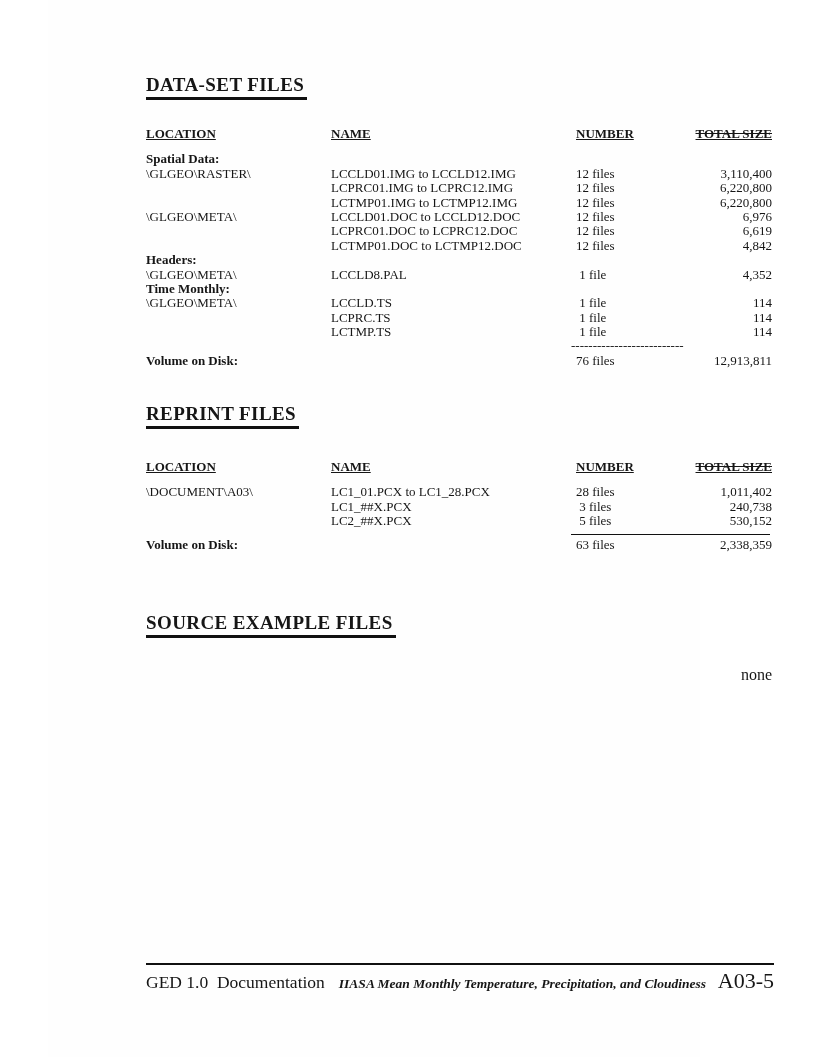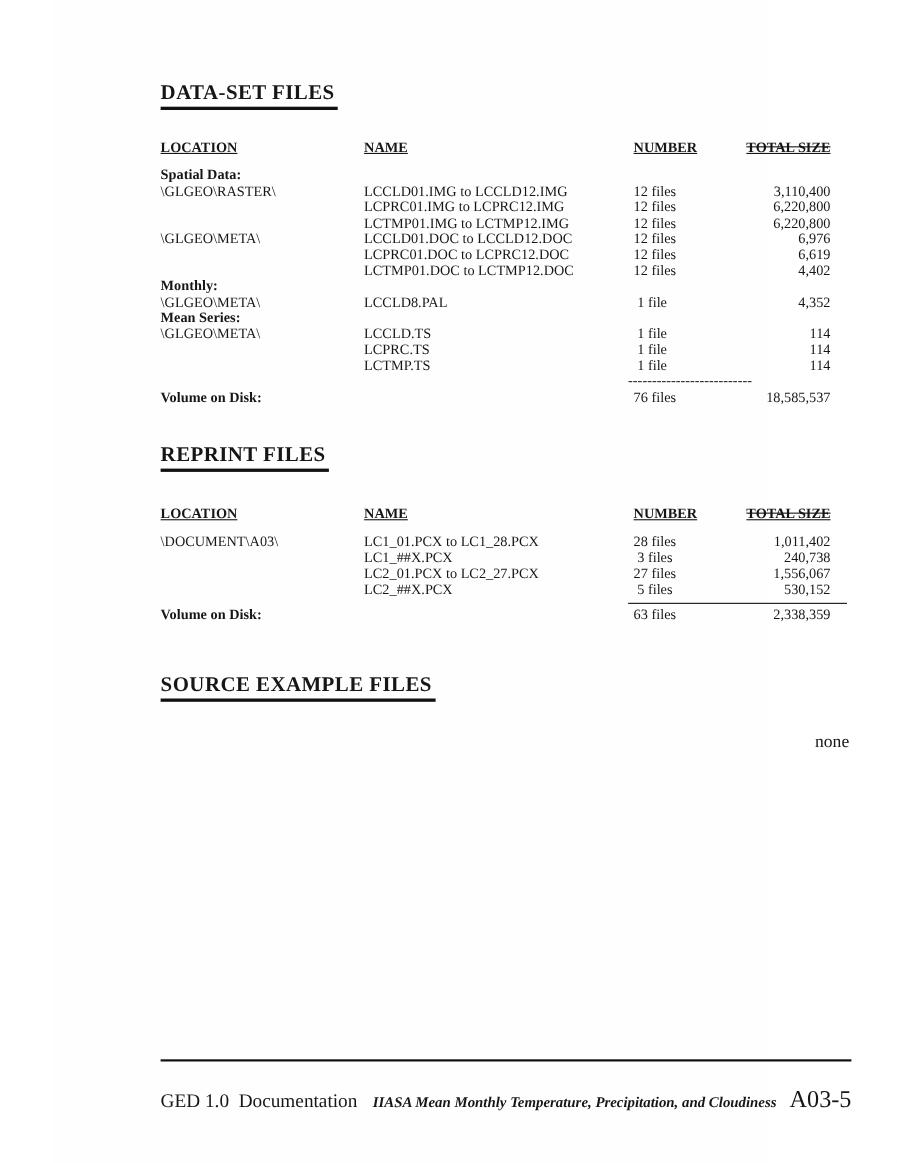--- a/index.html
+++ b/index.html
@@ -24,37 +24,37 @@
   
   .content-col { position:absolute; left:98px; width:626px; }
 
   
   .mono-table { font-family:Liberation Serif, serif; font-size:13px; }
   .tl { position:relative; height:14.4px; white-space:pre; }
   .tl span { position:absolute; top:0; white-space:pre; }
   .c-loc  { left:0; }
   .c-name { left:185px; }
   .c-num  { left:430px; }
-  .c-size { right:17px; text-align:left; }
+  .c-size { right:0; text-align:left; }
   .bold { font-weight:bold; }
   .col-head { font-weight:bold; text-decoration:underline; }
   .col-head.struck { text-decoration:underline line-through; }
   .head-row { margin-bottom:11px; }
   .divider-line { left:425px; letter-spacing:0; }
   .total-row { margin-top:0.5px; }
   .solid-rule { margin-left:425px; width:199px; border-top:1.5px solid #111; margin-top:6px; margin-bottom:2px; }
 
   
   .plain-body { font-family:"Liberation Serif", serif; font-size:16px; }
 
   
   .footer {
     position:absolute; left:98px; top:963px; width:628px;
     border-top:2.5px solid #101010;
-    padding-top:21px;
+    padding-top:3px;
     display:flex; align-items:baseline;
   }
   .footer-left  { font-size:17.5px; white-space:pre; }
   .footer-center{ font-size:13.5px; font-weight:bold; font-style:italic; margin-left:14px; flex:1; white-space:nowrap; }
   .footer-right { font-size:22px; text-align:right; }
 </style>
 </head>
 <body>
 
 <div class="page">
@@ -97,35 +97,35 @@
         <span class="c-size">6,976</span>
       </div>
       <div class="tl">
         <span class="c-name">LCPRC01.DOC to LCPRC12.DOC</span>
         <span class="c-num">12 files</span>
         <span class="c-size">6,619</span>
       </div>
       <div class="tl">
         <span class="c-name">LCTMP01.DOC to LCTMP12.DOC</span>
         <span class="c-num">12 files</span>
-        <span class="c-size">4,402</span>
-      </div>
-
-      <div class="tl">
-        <span class="c-loc bold">Monthly:</span>
+        <span class="c-size">4,842</span>
+      </div>
+
+      <div class="tl">
+        <span class="c-loc bold">Headers:</span>
       </div>
       <div class="tl">
         <span class="c-loc">\GLGEO\META\</span>
         <span class="c-name">LCCLD8.PAL</span>
         <span class="c-num"> 1 file</span>
         <span class="c-size">4,352</span>
       </div>
 
       <div class="tl">
-        <span class="c-loc bold">Mean Series:</span>
+        <span class="c-loc bold">Time Monthly:</span>
       </div>
       <div class="tl">
         <span class="c-loc">\GLGEO\META\</span>
         <span class="c-name">LCCLD.TS</span>
         <span class="c-num"> 1 file</span>
         <span class="c-size">114</span>
       </div>
       <div class="tl">
         <span class="c-name">LCPRC.TS</span>
         <span class="c-num"> 1 file</span>
@@ -136,21 +136,21 @@
         <span class="c-num"> 1 file</span>
         <span class="c-size">114</span>
       </div>
 
       <div class="tl">
         <span class="divider-line">--------------------------</span>
       </div>
       <div class="tl total-row">
         <span class="c-loc bold">Volume on Disk:</span>
         <span class="c-num">76 files</span>
-        <span class="c-size">18,585,537</span>
+        <span class="c-size">12,913,811</span>
       </div>
     </div>
   </div>
 
   <div class="content-col" style="top:403px;">
     <div class="sec-heading">REPRINT FILES</div>
 
     <div class="mono-table" style="margin-top:30px;">
       <div class="tl head-row">
         <span class="c-loc col-head">LOCATION</span>
@@ -164,25 +164,20 @@
         <span class="c-name">LC1_01.PCX to LC1_28.PCX</span>
         <span class="c-num">28 files</span>
         <span class="c-size">1,011,402</span>
       </div>
       <div class="tl">
         <span class="c-name">LC1_##X.PCX</span>
         <span class="c-num"> 3 files</span>
         <span class="c-size">240,738</span>
       </div>
       <div class="tl">
-        <span class="c-name">LC2_01.PCX to LC2_27.PCX</span>
-        <span class="c-num">27 files</span>
-        <span class="c-size">1,556,067</span>
-      </div>
-      <div class="tl">
         <span class="c-name">LC2_##X.PCX</span>
         <span class="c-num"> 5 files</span>
         <span class="c-size">530,152</span>
       </div>
 
       <div class="solid-rule"></div>
       <div class="tl">
         <span class="c-loc bold">Volume on Disk:</span>
         <span class="c-num">63 files</span>
         <span class="c-size">2,338,359</span>

